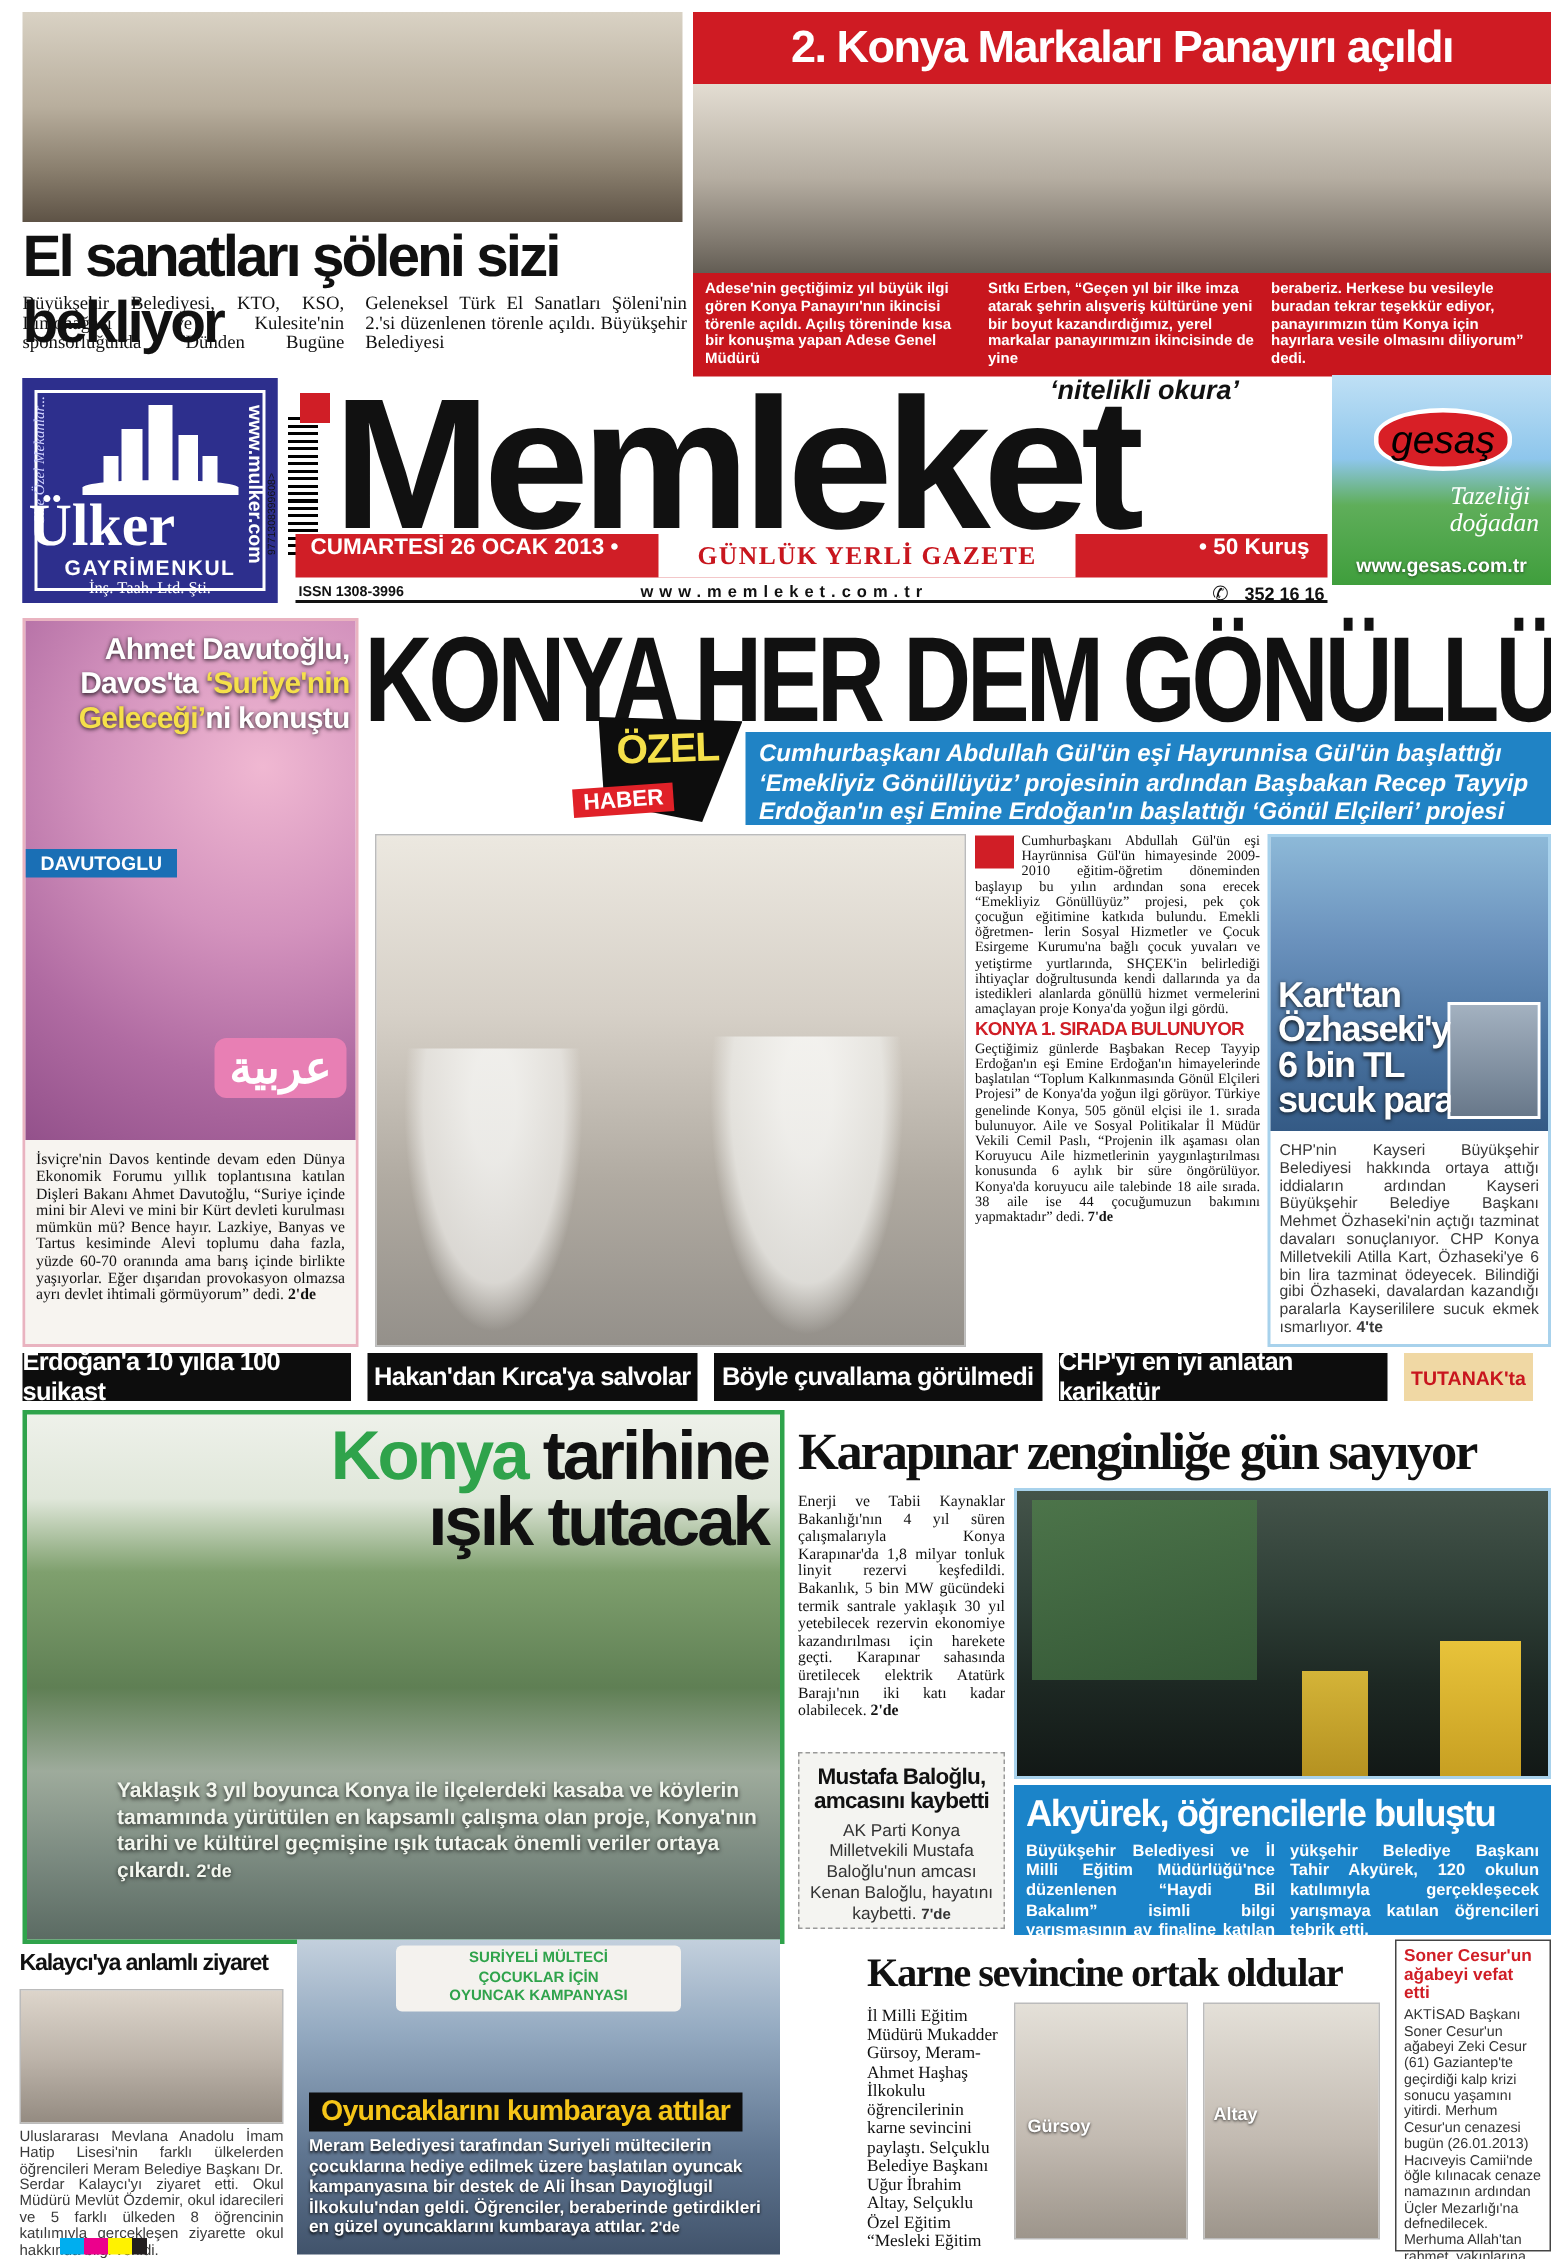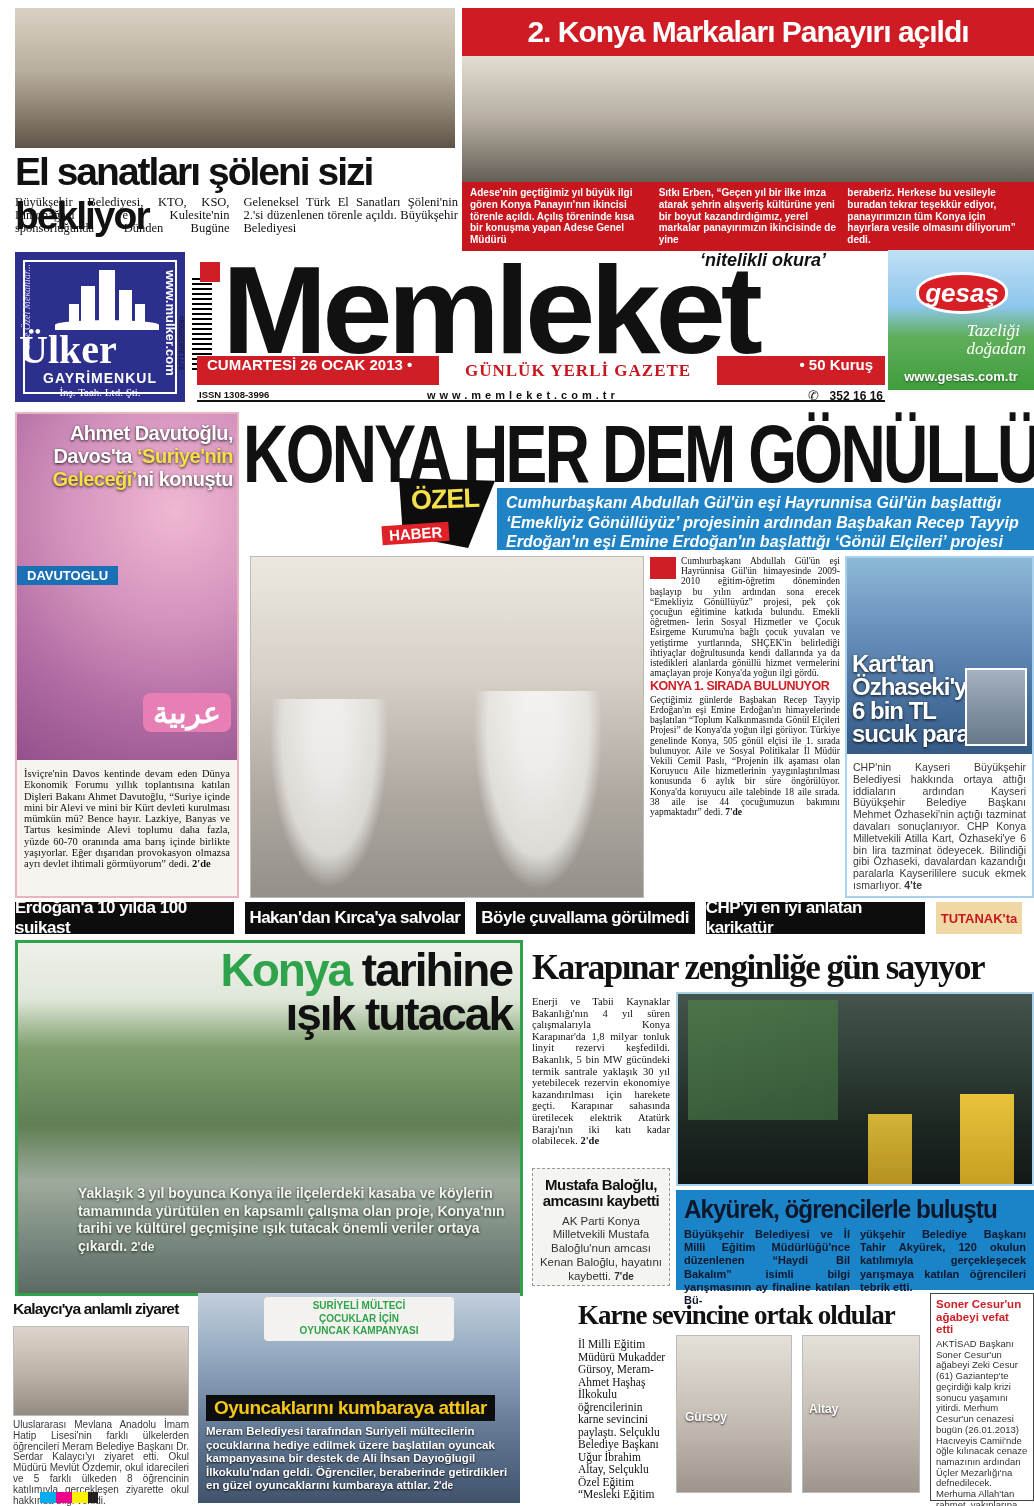--- a/index.html
+++ b/index.html
@@ -42,21 +42,21 @@
             font-family:"Liberation Serif",serif; font-style:italic; font-size:10px; color:#cfd2ff;}
   .vert-r { position:absolute; right:3px; top:14px; writing-mode:vertical-rl;
             font-weight:bold; font-size:13px; color:#fff; }
   .ulker-brand { font-family:"Liberation Serif",serif; font-weight:bold; font-size:40px; }
   .barcode { background:repeating-linear-gradient(180deg,#000 0 2px,#fff 2px 5px); }
   .logo-txt { font-weight:bold; letter-spacing:-5px; font-size:124px; line-height:.78;
               transform:scaleX(1.02); transform-origin:left top; }
   .date-strip { background:#d01e26; color:#fff; display:flex; align-items:flex-start; }
   .gesas { background:linear-gradient(180deg,#bfe0f5 0%,#8ec6ec 40%,#5fae5a 62%,#3f9e3c 100%); }
   .gesas-oval { background:#d81f26; border:3px solid #fff; border-radius:50% / 46%;
-                color:#ffffff; font-style:italic; font-weight:bold; }
+                color:#000000; font-style:italic; font-weight:normal; }
 
   
   .main-head { font-weight:bold; font-size:72px; letter-spacing:-3px; white-space:nowrap;
                transform:scale(.87,1.12); transform-origin:left top; }
   .deck { background:#2083c5; color:#fff; font-weight:bold; font-style:italic;
           font-size:16px; line-height:1.23; padding:5px 9px; }
   .badge { background:#0d0d0d; clip-path:polygon(0 0,100% 4%,72% 100%,4% 82%); }
   .art { font-family:"Liberation Serif",serif; font-size:9.5px; line-height:10.2px; }
   .subhead-red { color:#d01e26; font-weight:bold; font-family:"Liberation Sans",sans-serif;
                  font-size:12.5px; letter-spacing:-.5px; line-height:1.3; }
@@ -72,21 +72,21 @@
   .tutanak { width:86px; background:#f0d8a4; color:#c8161e; font-weight:bold; font-size:13px;
              display:flex; align-items:center; justify-content:center; }
 
   
   .greenbox { border:3px solid #2fa34b; }
   .mill-head { font-weight:bold; font-size:46px; letter-spacing:-2px; line-height:.95; text-align:right; }
   .karap-head { font-family:"Liberation Serif",serif; font-weight:bold; font-size:35px;
                 letter-spacing:-1.5px; white-space:nowrap; }
   .small-serif { font-family:"Liberation Serif",serif; font-size:10.5px; line-height:11.6px; }
   .dashedbox { border:1px dashed #9a9a9a; background:#f4f4f1; }
-  .akyurek { background:#1b84c9; color:#0f172a; }
+  .akyurek { background:#1b84c9; color:#ffffff; }
   .akyurek h2 { font-size:25px; letter-spacing:-1px; transform:scaleX(.97); transform-origin:left; }
   .akyurek .c { font-size:11px; font-weight:bold; line-height:1.2; }
 
   
   .kal-head { font-weight:bold; font-size:15.5px; letter-spacing:-.8px; white-space:nowrap; }
   .gray-sans { font-size:10px; line-height:10.8px; color:#3a3a3a; }
   .kumb-strip { background:#0d0d0d; color:#f5c518; font-weight:bold; font-size:19px;
                 letter-spacing:-.5px; padding:2px 8px; display:inline-block; }
   .kumb-cap { color:#fff; font-weight:bold; font-size:11.5px; line-height:1.18;
               text-shadow:0 1px 2px rgba(0,0,0,.9); }

